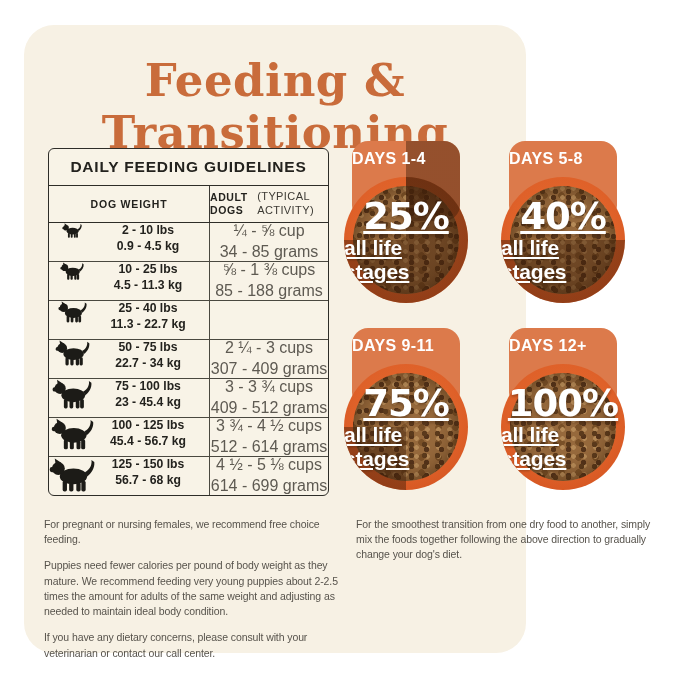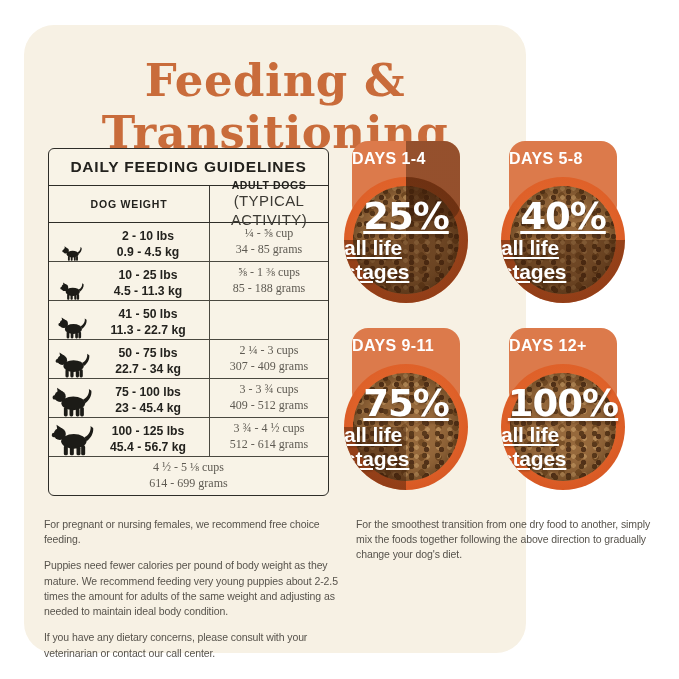--- a/index.html
+++ b/index.html
@@ -19,30 +19,30 @@
     font-family:"DejaVu Serif",serif;font-weight:bold;font-size:45px;line-height:1.15;
     color:#c96c3b;letter-spacing:.5px;}
   
   .tbl{position:absolute;left:24px;top:123px;width:281px;border:1.5px solid #2e2d28;
     border-radius:6px;background:#f8f3e7;box-sizing:border-box;color:#23221e;}
   .tbl-title{height:36px;display:flex;align-items:center;justify-content:center;
     font-weight:bold;font-size:15.5px;letter-spacing:.8px;border-bottom:1.5px solid #2e2d28;}
   .tbl-head{display:flex;height:36px;border-bottom:1.5px solid #2e2d28;}
   .hc1{width:160px;display:flex;align-items:center;justify-content:center;
     border-right:1px solid #3a3833;font-weight:bold;font-size:10.5px;letter-spacing:.8px;}
-  .hc2{flex:1;display:flex;flex-direction:column;align-items:center;justify-content:center;line-height:1.25;text-align:center;}
+  .hc2{flex:1;display:flex;flex-direction:row;align-items:center;justify-content:center;line-height:1.25;}
   .hc2 .l1{font-weight:bold;font-size:10.5px;letter-spacing:.6px;}
-  .hc2 .l2{font-size:15px;letter-spacing:.4px;color:#3c3a34;}
+  .hc2 .l2{font-size:11px;letter-spacing:.4px;color:#3c3a34;}
   .trow{display:flex;height:38px;border-bottom:1px solid #4a4840;}
   .trow:last-child{border-bottom:none;}
-  .c1{width:160px;display:flex;align-items:flex-end;border-right:1px solid #4a4840;}
+  .c1{width:160px;display:flex;align-items:flex-start;border-right:1px solid #4a4840;}
   .icb{width:46px;display:flex;align-items:center;justify-content:center;flex:0 0 46px;}
   .wt{flex:1;text-align:center;padding-right:8px;font-weight:bold;font-size:12.2px;line-height:1.3;color:#23221e;}
   .c2{flex:1;display:flex;flex-direction:column;align-items:center;justify-content:center;
-    font-size:12px;line-height:1.3;color:#5e5a52;font-family:Liberation Serif, serif;}
+    font-size:16px;line-height:1.3;color:#5e5a52;}
   .dog{fill:#1c1b17;display:block;}
   .s1{height:15px;width:20px;} .s2{height:18px;width:24px;} .s3{height:22px;width:29px;}
   .s4{height:26px;width:35px;} .s5{height:30px;width:40px;} .s6{height:32px;width:43px;}
   .s7{height:36px;width:48px;}
   
   .grp{position:absolute;width:124px;height:162px;}
   .g1{left:320px;top:116px;} .g2{left:477px;top:116px;}
   .g3{left:320px;top:303px;} .g4{left:477px;top:303px;}
   .badge{position:absolute;left:8px;right:8px;top:0;height:80px;border-radius:16px;
     background:#dc7a4b;overflow:hidden;}
@@ -142,21 +142,21 @@
           </div>
       </div>
       <div class="trow">
         <div class="c1">
             <span class="icb">
               <svg class="dog s3">
                 <use href="#dog-shape"></use>
               </svg>
             </span>
           <div class="wt">
-              <div>41 - 50 lbs</div>
+              <div>25 - 40 lbs</div>
               <div>11.3 - 22.7 kg</div>
             </div>
           </div>
       </div>
       <div class="trow">
         <div class="c1">
             <span class="icb">
               <svg class="dog s4">
                 <use href="#dog-shape"></use>
               </svg>
@@ -199,20 +199,31 @@
               <div>100 - 125 lbs</div>
               <div>45.4 - 56.7 kg</div>
             </div>
           </div>
         <div class="c2">
             <div>3 ¾ - 4 ½ cups</div>
             <div>512 - 614 grams</div>
           </div>
       </div>
       <div class="trow">
+        <div class="c1">
+            <span class="icb">
+              <svg class="dog s7">
+                <use href="#dog-shape"></use>
+              </svg>
+            </span>
+          <div class="wt">
+              <div>125 - 150 lbs</div>
+              <div>56.7 - 68 kg</div>
+            </div>
+          </div>
         <div class="c2">
             <div>4 ½ - 5 ⅛ cups</div>
             <div>614 - 699 grams</div>
           </div>
       </div>
     </div>
 
     <div class="grp g1">
       <div class="badge">
         <div class="badge-label">DAYS 1-4</div>

